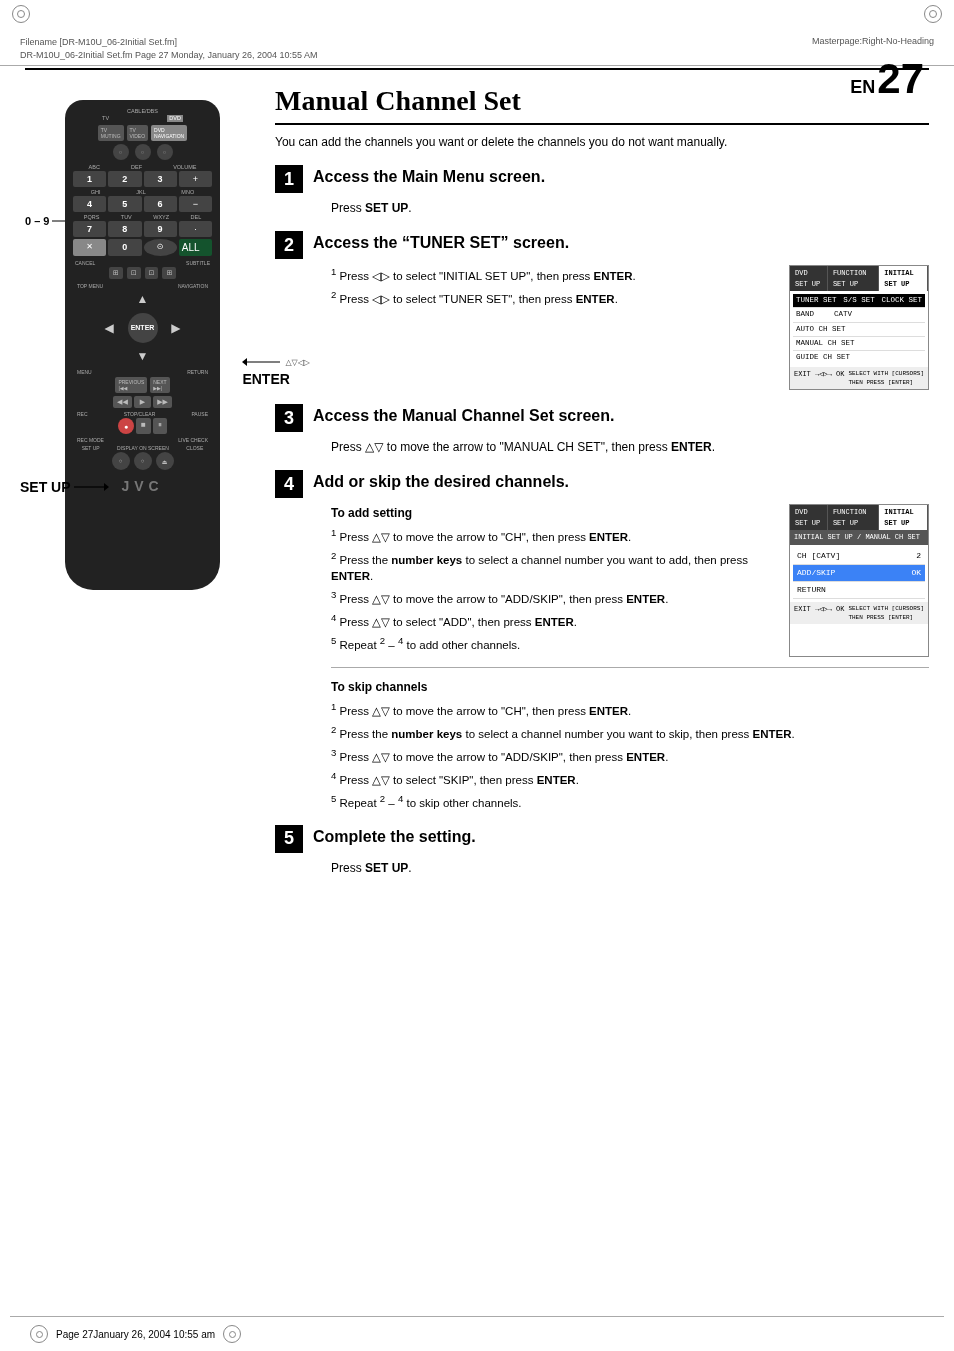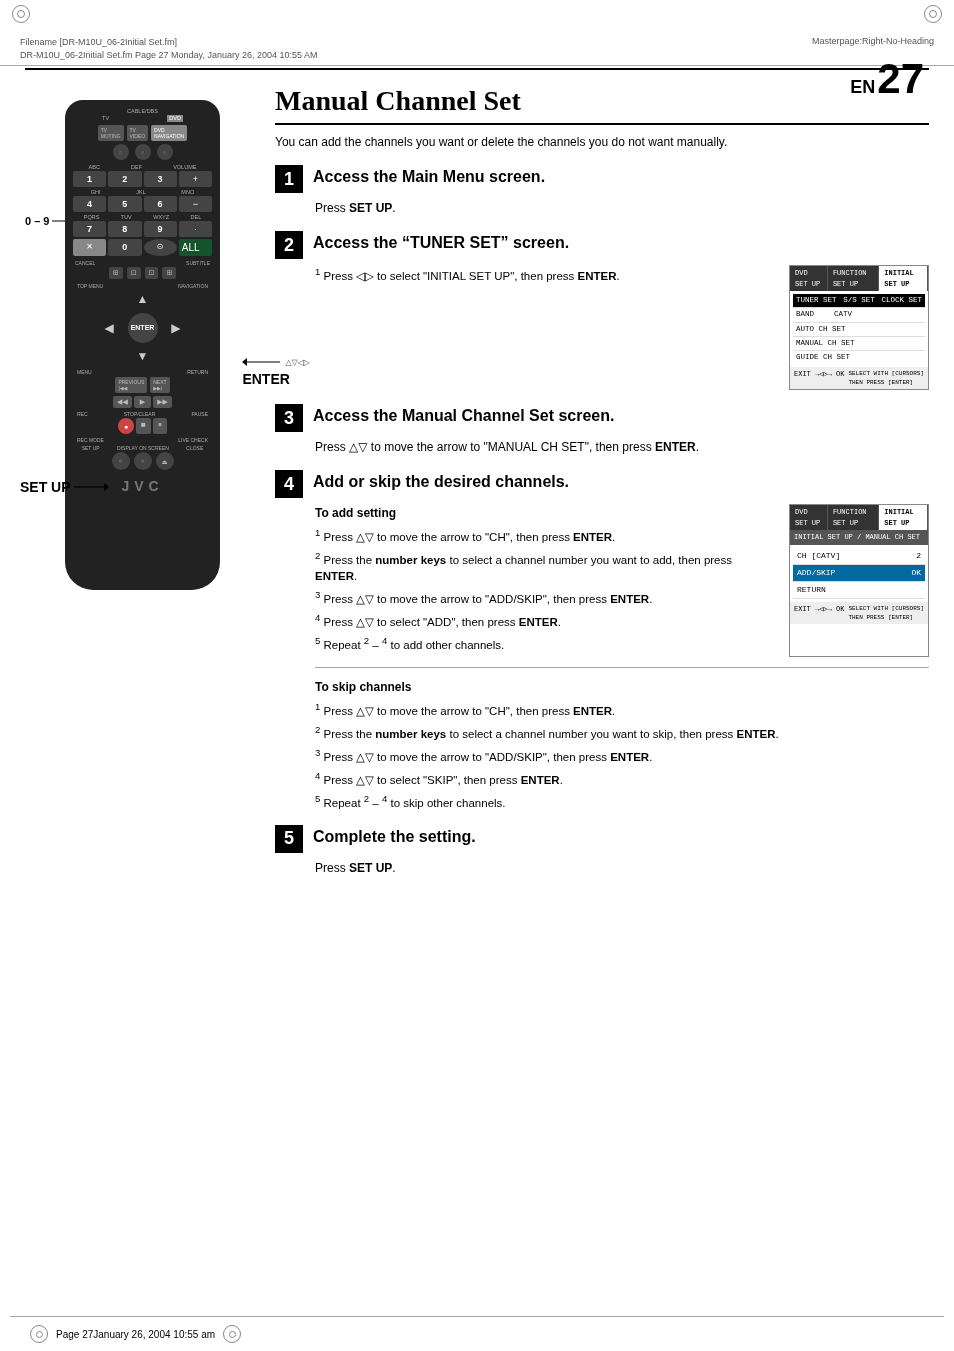--- a/index.html
+++ b/index.html
@@ -111,21 +111,21 @@
     }
 
     .step-title {
       font-size: 16px;
       font-weight: bold;
       font-family: Arial, sans-serif;
       padding-top: 3px;
     }
 
     .step-content {
-      margin-left: 40px;
+      margin-left: 56px;
       font-size: 12px;
       line-height: 1.5;
     }
 
     b { font-weight: bold; }
 
     
     .sub-steps-with-screen {
       display: flex;
       gap: 12px;
@@ -459,20 +459,23 @@
     <div class="step">
       <div class="step-header">
         <div class="step-number">2</div>
         <div class="step-title">Access the “TUNER SET” screen.</div>
       </div>
       <div class="step-content">
         <div class="sub-steps-with-screen">
           <div class="sub-steps-text">
             <div class="sub-step">
               <sup>1</sup> Press ◁▷ to select "INITIAL SET UP", then press <b>ENTER</b>.
+            </div>
+            <div class="sub-step">
+              <sup>2</sup> Press ◁▷ to select "TUNER SET", then press <b>ENTER</b>.
             </div>
           </div>
 
           <div class="tv-screen">
             <div class="tv-screen-header">
               <div class="tv-tab">DVD SET UP</div>
               <div class="tv-tab">FUNCTION SET UP</div>
               <div class="tv-tab active">INITIAL SET UP</div>
             </div>
             <div class="tv-body">
@@ -530,21 +533,21 @@
               <div class="tv-tab">DVD SET UP</div>
               <div class="tv-tab">FUNCTION SET UP</div>
               <div class="tv-tab active">INITIAL SET UP</div>
             </div>
             <div style="background:#555; color:#fff; font-size:7px; padding:2px 4px;">INITIAL SET UP / MANUAL CH SET</div>
             <div class="tv-body">
               <div class="tv-row-2col">
                 <span>CH [CATV]</span>
                   <span>2</span>
               </div>
-              <div class="tv-row-2col" style="background:#0369a1; color:#fff;">
+              <div class="tv-row-2col" style="background:#3b82f6; color:#fff;">
                 <span>ADD/SKIP</span>
                   <span>OK</span>
               </div>
               <div class="tv-row">RETURN</div>
             </div>
             <div class="tv-footer">
               <span>EXIT →◁▷→ OK</span>
               <span style="font-size:6px;">SELECT WITH [CURSORS]<br>THEN PRESS [ENTER]</span>
             </div>
           </div>

